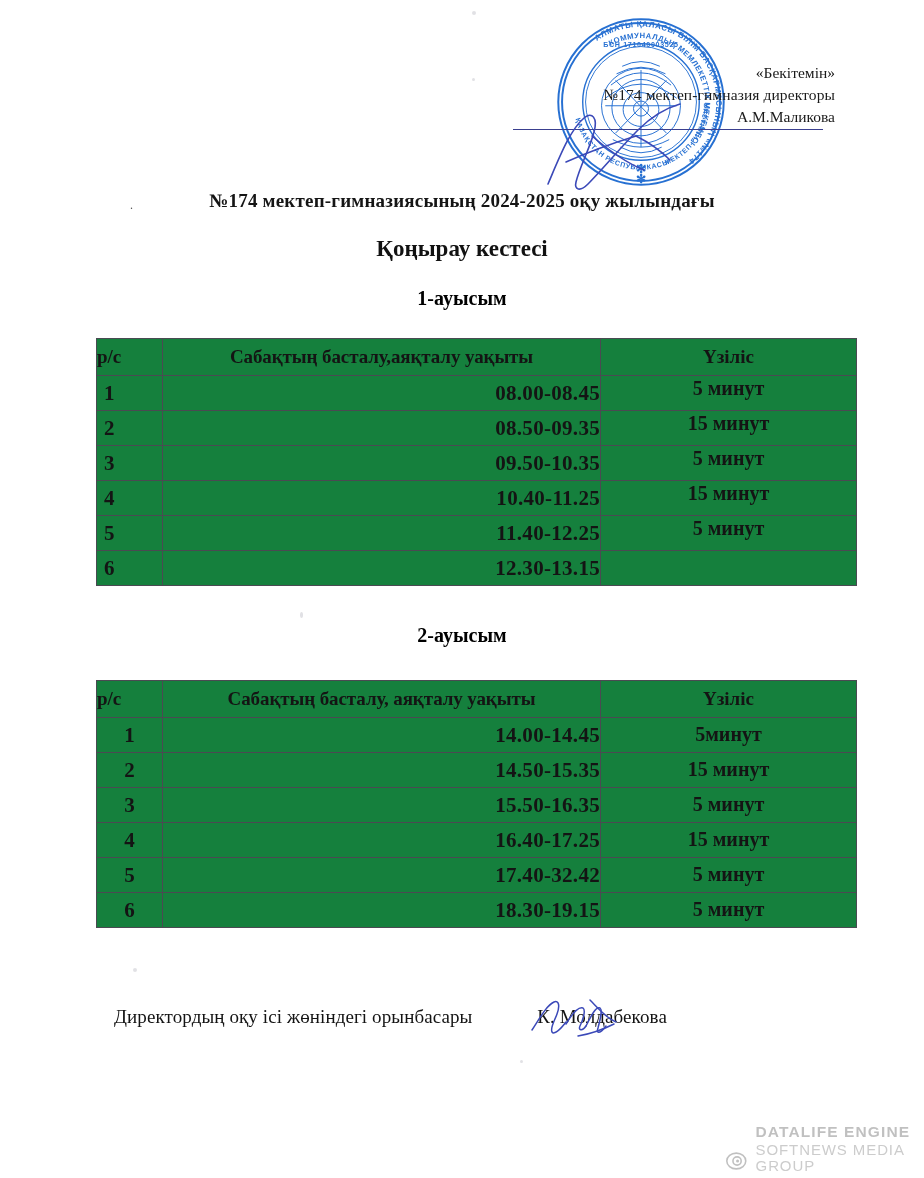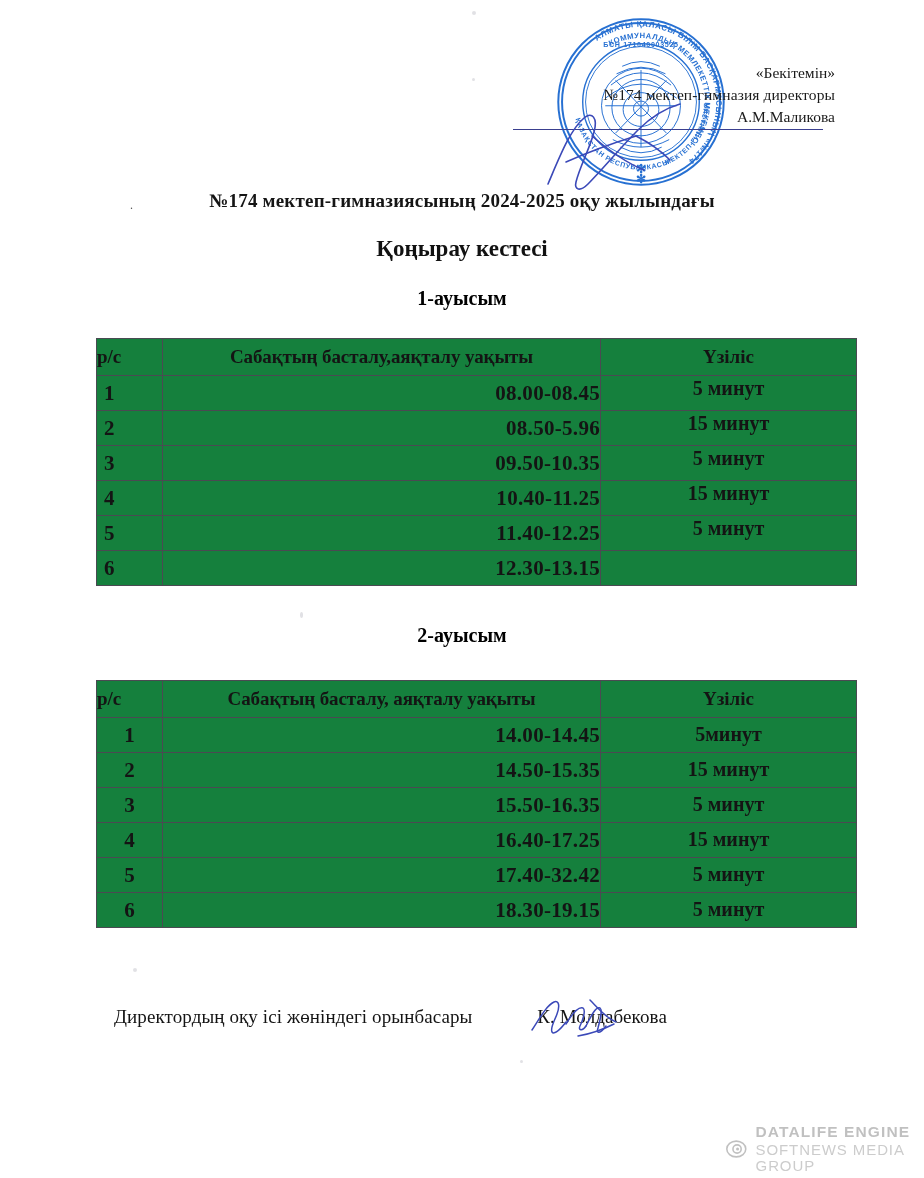--- a/index.html
+++ b/index.html
@@ -150,21 +150,21 @@
     position:absolute;
     left:528px;top:994px;
     width:92px;height:46px;
     pointer-events:none;
   }
 
   
   .watermark{
     position:absolute;
     left:726px;top:1124px;
-    display:flex;align-items:center;gap:9px;
+    display:flex;align-items:flex-end;gap:9px;
     opacity:.62;
   }
   .watermark .wm-text{line-height:1.05;}
   .watermark .wm-main{
     font-family:"Liberation Sans", sans-serif;
     font-size:15.5px;font-weight:bold;color:#9b9b9b;letter-spacing:1.1px;
   }
   .watermark .wm-sub{
     font-family:"Liberation Sans", sans-serif;
     font-size:15px;color:#adadad;letter-spacing:.9px;margin-top:2px;
@@ -274,21 +274,21 @@
         <td class="c-time-cell">
             <span>08.00-08.45</span>
           </td>
         <td class="c-break-cell">
             <span>5 минут</span>
           </td>
       </tr>
       <tr>
         <td class="c-num-cell">2</td>
         <td class="c-time-cell">
-            <span>08.50-5.96</span>
+            <span>08.50-09.35</span>
           </td>
         <td class="c-break-cell">
             <span>15 минут</span>
           </td>
       </tr>
       <tr>
         <td class="c-num-cell">3</td>
         <td class="c-time-cell">
             <span>09.50-10.35</span>
           </td>

